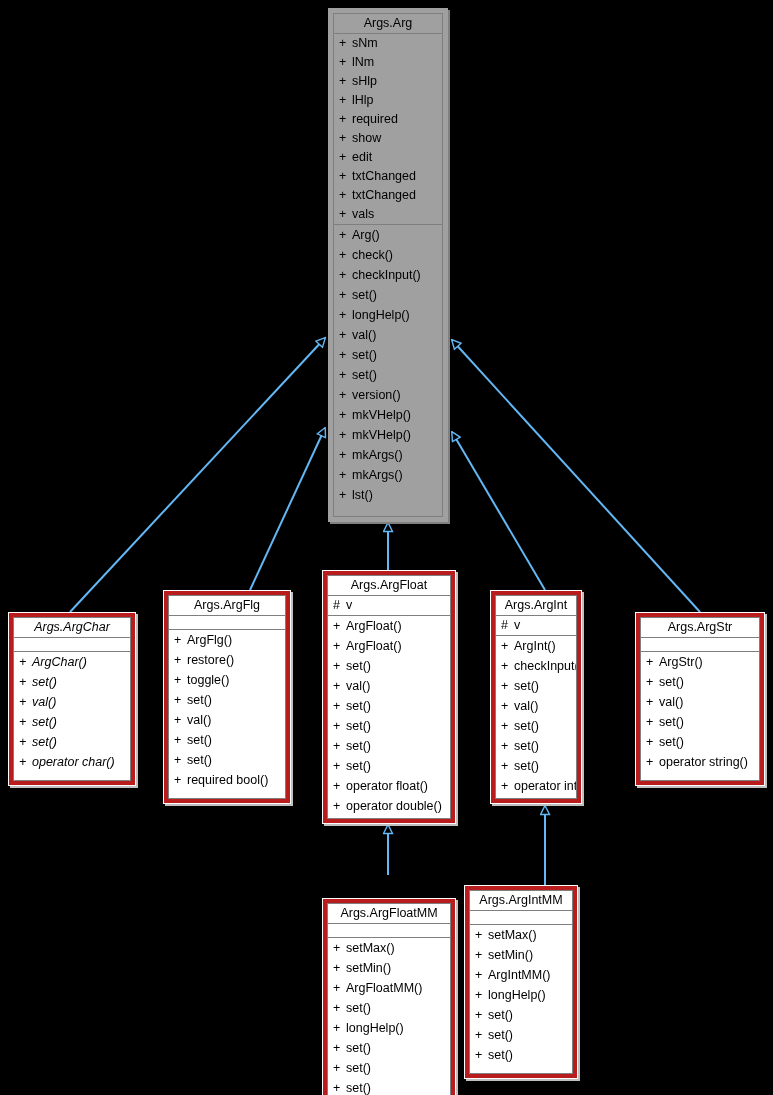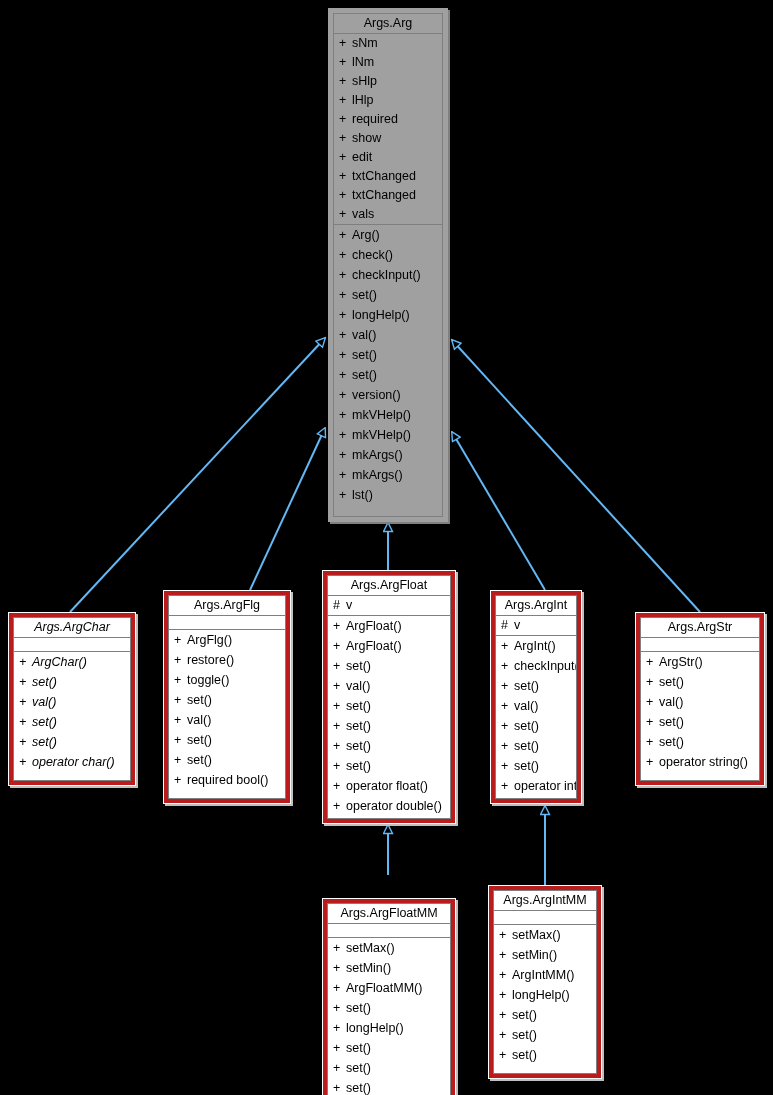--- a/index.html
+++ b/index.html
@@ -253,21 +253,21 @@
           <div class="member"><span class="vis">+</span><span>ArgFloatMM()</span></div>
           <div class="member"><span class="vis">+</span><span>set()</span></div>
           <div class="member"><span class="vis">+</span><span>longHelp()</span></div>
           <div class="member"><span class="vis">+</span><span>set()</span></div>
           <div class="member"><span class="vis">+</span><span>set()</span></div>
           <div class="member"><span class="vis">+</span><span>set()</span></div>
         </div>
     </div>
   </div>
 
-  <div class="node white" style="left:488px; top:885px; width:114px; height:194px;">
+  <div class="node white" style="left:464px; top:885px; width:114px; height:194px;">
     <div class="frame">
       <div class="cls-title">Args.ArgIntMM</div>
       <div class="cls-section empty"></div>
       <div class="cls-section last">
           <div class="member"><span class="vis">+</span><span>setMax()</span></div>
           <div class="member"><span class="vis">+</span><span>setMin()</span></div>
           <div class="member"><span class="vis">+</span><span>ArgIntMM()</span></div>
           <div class="member"><span class="vis">+</span><span>longHelp()</span></div>
           <div class="member"><span class="vis">+</span><span>set()</span></div>
           <div class="member"><span class="vis">+</span><span>set()</span></div>

